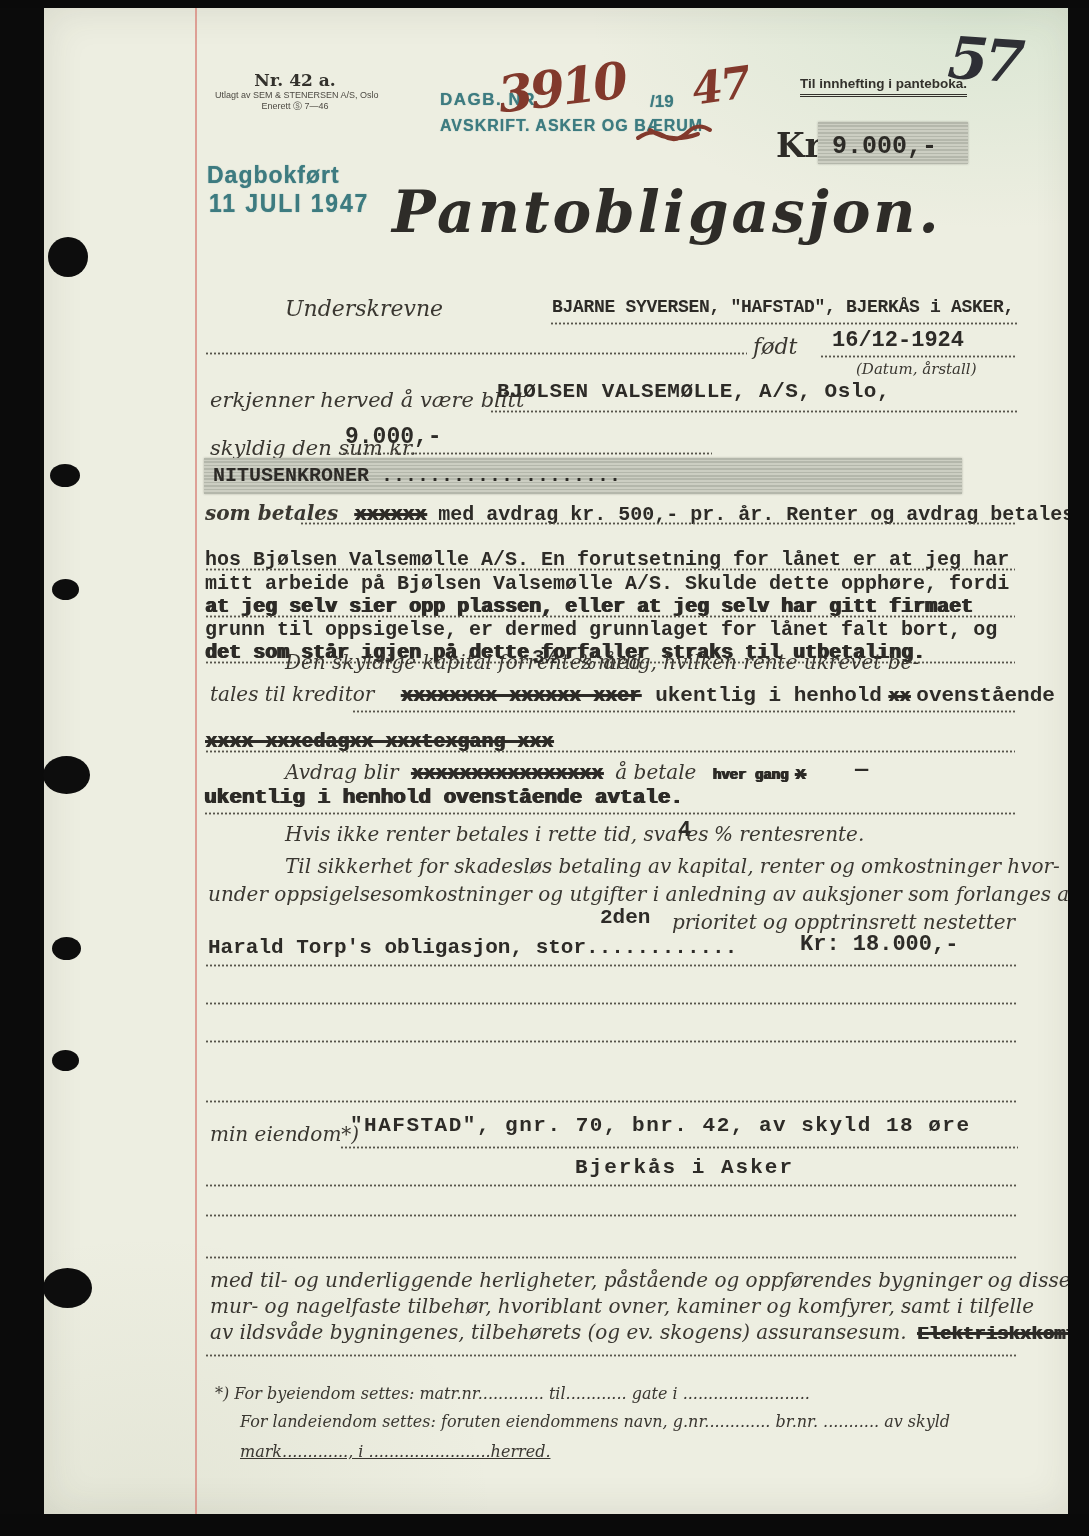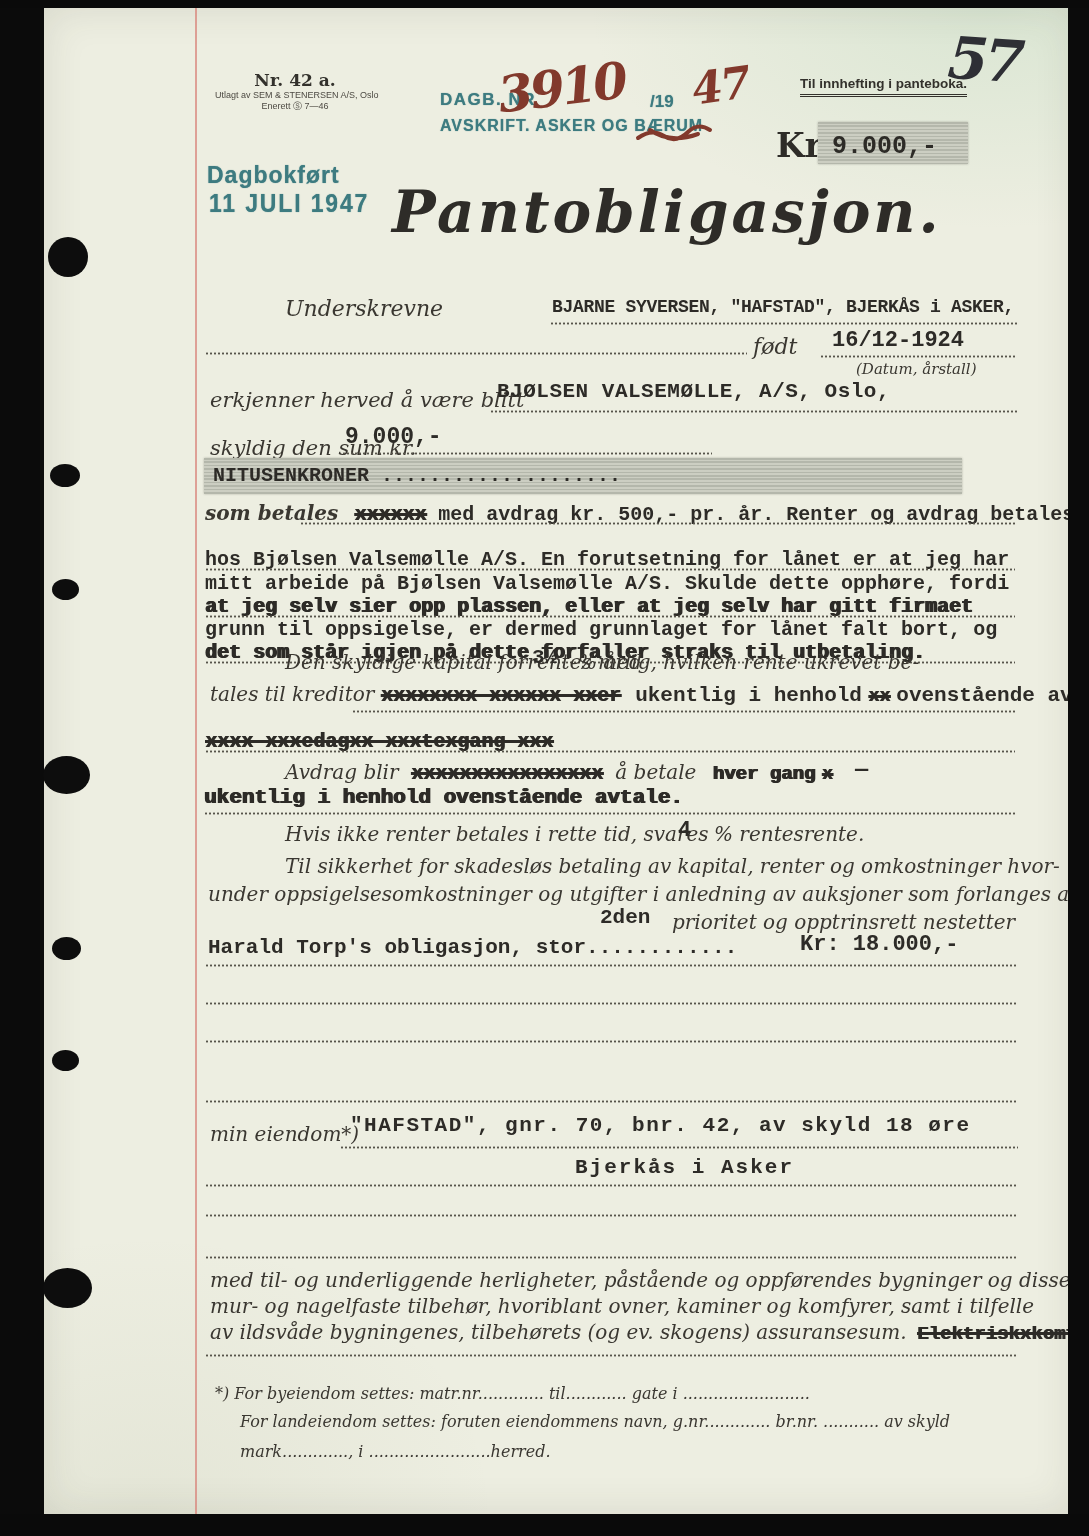--- a/index.html
+++ b/index.html
@@ -113,36 +113,36 @@
   <div class="abs tw" style="left:205px;top:618px;font-size:20px;">grunn til oppsigelse, er dermed grunnlaget for lånet falt bort, og</div>
   <div class="abs tw smudge" style="left:205px;top:641px;font-size:20px;">det som står igjen på dette forfaller straks til utbetaling.</div>
   <div class="dotted" style="left:205px;top:661px;width:810px;"></div>
 
   <div class="abs it" style="left:285px;top:650px;font-size:20px;">Den skyldige kapital forrentes med</div>
   <div class="abs tw" style="left:532px;top:646px;font-size:21px;">3½</div>
   <div class="abs it" style="left:578px;top:650px;font-size:20px;">% årlig, hvilken rente ukrevet be-</div>
 
   <div class="abs" style="left:210px;top:682px;font-size:20px;">
     <span class="it" style="font-size:20px;">tales til kreditor</span>
-    <span class="tw strike" style="font-size:20px;margin-left:0;">xxxxxxxx xxxxxx xxer</span>
+    <span class="tw strike" style="font-size:20px;margin-left:20px;">xxxxxxxx xxxxxx xxer</span>
     <span class="tw" style="font-size:21px;margin-left:8px;">ukentlig i henhold</span>
     <span class="tw strike" style="font-size:18px;">xx</span>
     <span class="tw" style="font-size:21px;">ovenstående avtale</span>
     
   </div>
   <div class="dotted" style="left:352px;top:710px;width:663px;"></div>
 
   <div class="abs tw strike" style="left:205px;top:730px;font-size:20px;">xxxx xxxedagxx xxxtexgang xxx</div>
   <div class="dotted" style="left:205px;top:750px;width:810px;"></div>
 
   <div class="abs" style="left:285px;top:760px;font-size:20px;">
     <span class="it" style="font-size:20px;">Avdrag blir</span>
     <span class="tw strike" style="font-size:20px;margin-left:6px;">xxxxxxxxxxxxxxxx</span>
     <span class="it" style="font-size:20px;margin-left:6px;">å betale</span>
-    <span class="tw smudge" style="font-size:19px;margin-left:10px;">hver gang</span>
+    <span class="tw smudge" style="font-size:14px;margin-left:10px;">hver gang</span>
     <span class="tw strike" style="font-size:18px;">x</span>
   </div>
   <div class="abs tw" style="left:855px;top:758px;font-size:22px;">—</div>
   <div class="abs tw smudge" style="left:204px;top:786px;font-size:21px;">ukentlig i henhold ovenstående avtale.</div>
   <div class="dotted" style="left:204px;top:812px;width:812px;"></div>
 
   <div class="abs it" style="left:285px;top:822px;font-size:20px;">Hvis ikke renter betales i rette tid, svares</div>
   <div class="abs tw" style="left:678px;top:818px;font-size:22px;">4</div>
   <div class="abs it" style="left:714px;top:822px;font-size:20px;">% rentesrente.</div>
 
@@ -170,18 +170,18 @@
   <div class="abs it" style="left:210px;top:1268px;font-size:20px;">med til- og underliggende herligheter, påstående og oppførendes bygninger og disses</div>
   <div class="abs it" style="left:210px;top:1294px;font-size:20px;">mur- og nagelfaste tilbehør, hvoriblant ovner, kaminer og komfyrer, samt i tilfelle</div>
   <div class="abs" style="left:210px;top:1320px;font-size:20px;">
     <span class="it" style="font-size:20px;">av ildsvåde bygningenes, tilbehørets (og ev. skogens) assuransesum.</span>
     <span class="tw strike" style="font-size:19px;margin-left:4px;">Elektriskxkomfyr</span>
   </div>
   <div class="dotted" style="left:205px;top:1354px;width:812px;"></div>
 
   <div class="abs it footnote" style="left:215px;top:1384px;">*) For byeiendom settes: matr.nr............. til............ gate i .........................</div>
   <div class="abs it footnote" style="left:240px;top:1412px;">For landeiendom settes: foruten eiendommens navn, g.nr............. br.nr. ........... av skyld</div>
-  <div class="abs it footnote" style="left:240px;top:1442px;">mark............., i ........................herred.</div>
+  <div class="abs it footnote" style="left:240px;top:1442px;text-decoration:underline;">mark............., i ........................herred.</div>
 
   <div class="abs" style="left:1068px;top:0;width:21px;height:1536px;background:#0b0b0b;"></div>
   <div class="abs" style="left:0;top:1514px;width:1089px;height:22px;background:#0a0a0a;"></div>
   <div class="abs" style="left:0;top:0;width:1089px;height:8px;background:#0a0a0a;"></div>
 </div>
 
 </body></html>

